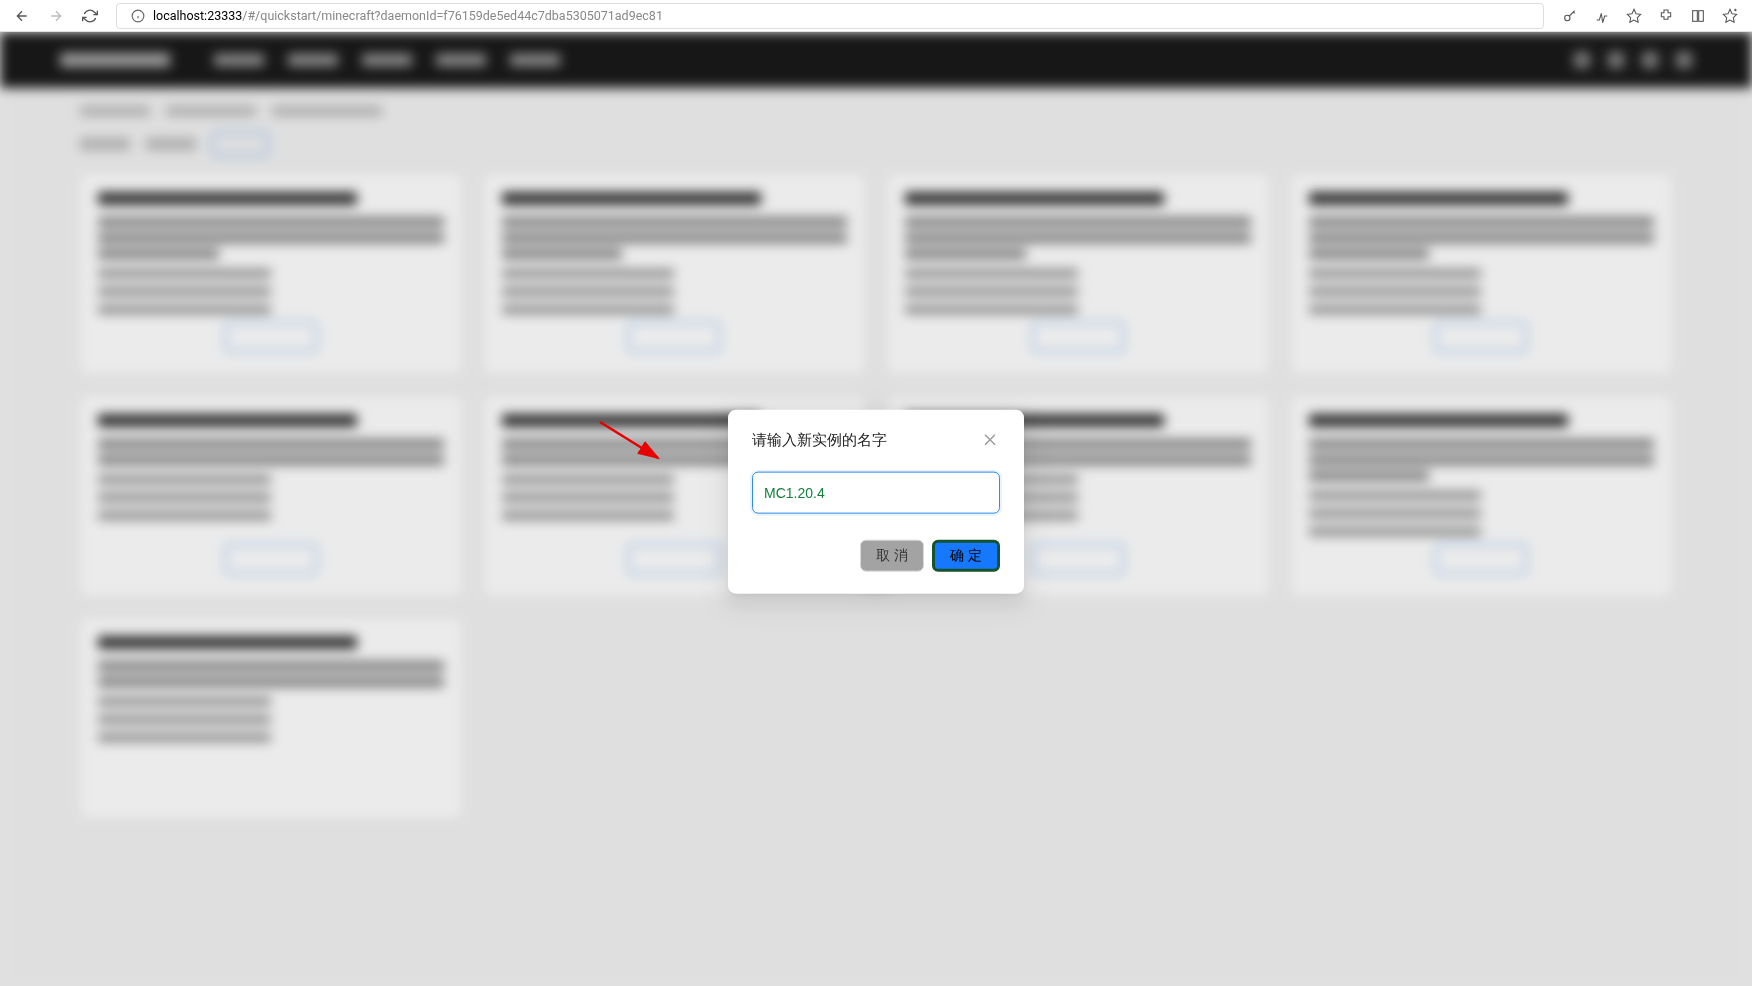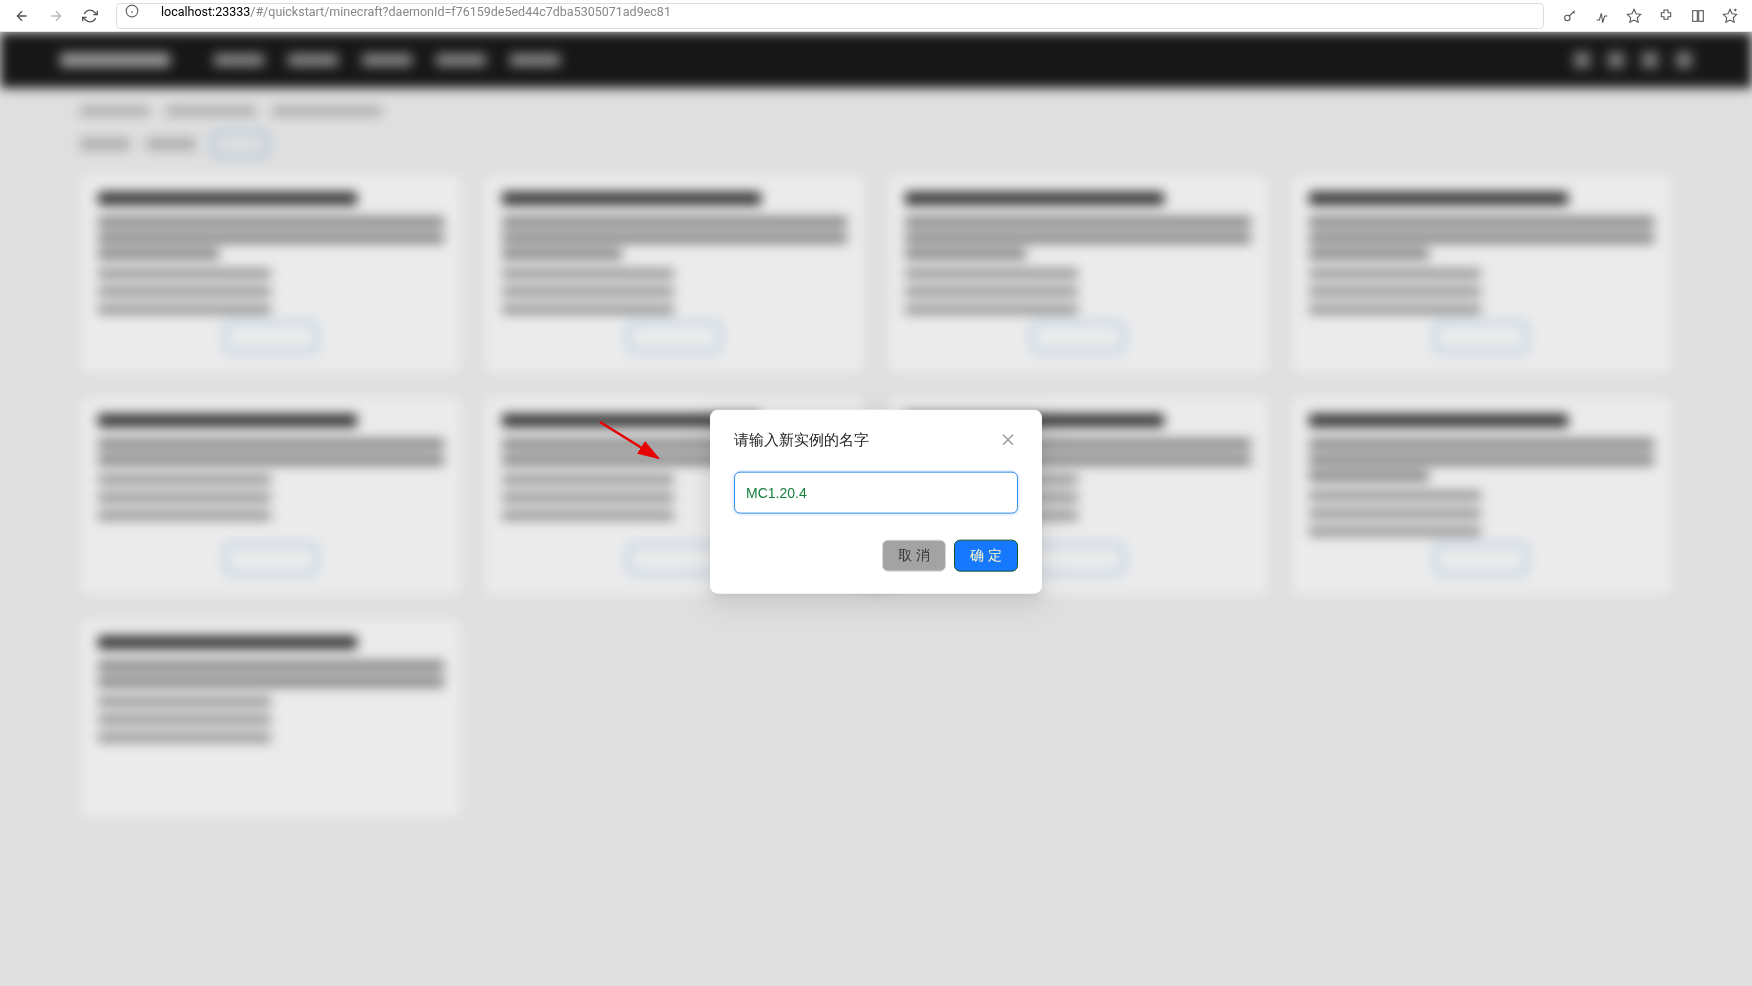--- a/index.html
+++ b/index.html
@@ -20,22 +20,23 @@
       display: flex; align-items: center; justify-content: center;
       color: #555;
       border-radius: 4px;
       cursor: pointer;
     }
     .nav-btn svg { width: 16px; height: 16px; }
     .url-bar {
       flex: 1;
       height: 26px;
       display: flex;
-      padding: 0 8px;
-      gap: 22px;
+      align-items: center;
+      padding: 0 14px;
+      gap: 8px;
       border: 1px solid #ddd;
       border-radius: 4px;
       margin: 0 6px;
     }
     .url-bar .lock-icon { width: 14px; height: 14px; color: #666; }
     .url-text { font-size: 12.5px; color: #333; }
     .url-text .host { color: #000; }
     .url-text .path { color: #888; }
     .right-icons { display: flex; gap: 4px; }
     
@@ -112,21 +113,21 @@
       position: absolute;
       inset: 0;
       background: rgba(0,0,0,0.08);
     }
     
     
     .modal {
       position: absolute;
       left: 50%; top: 50%;
       transform: translate(-50%, -54%);
-      width: 332px;
+      width: 296px;
       background: #fff;
       border-radius: 8px;
       box-shadow: 0 6px 16px rgba(0,0,0,0.08), 0 3px 6px -4px rgba(0,0,0,0.12), 0 9px 28px 8px rgba(0,0,0,0.05);
       padding: 20px 24px 22px;
     }
     .modal-header {
       display: flex;
       justify-content: space-between;
       align-items: center;
       margin-bottom: 22px;
@@ -155,21 +156,21 @@
       height: 32px;
       padding: 0 15px;
       border-radius: 6px;
       font-size: 14px;
       cursor: pointer;
       display: inline-flex;
       align-items: center;
       justify-content: center;
     }
     .btn-default { background: #a3a3a3; border: 1px solid #d9d9d9; color: #333; }
-    .btn-primary { background: #1677ff; border: 1px solid #14532d; color: #fef9c3; }
+    .btn-primary { background: #1677ff; border: 3px solid #14532d; color: #000000; }
     
     
     .red-arrow {
       position: absolute;
       left: 598px;
       top: 388px;
       pointer-events: none;
     }
   </style>
 </head>

